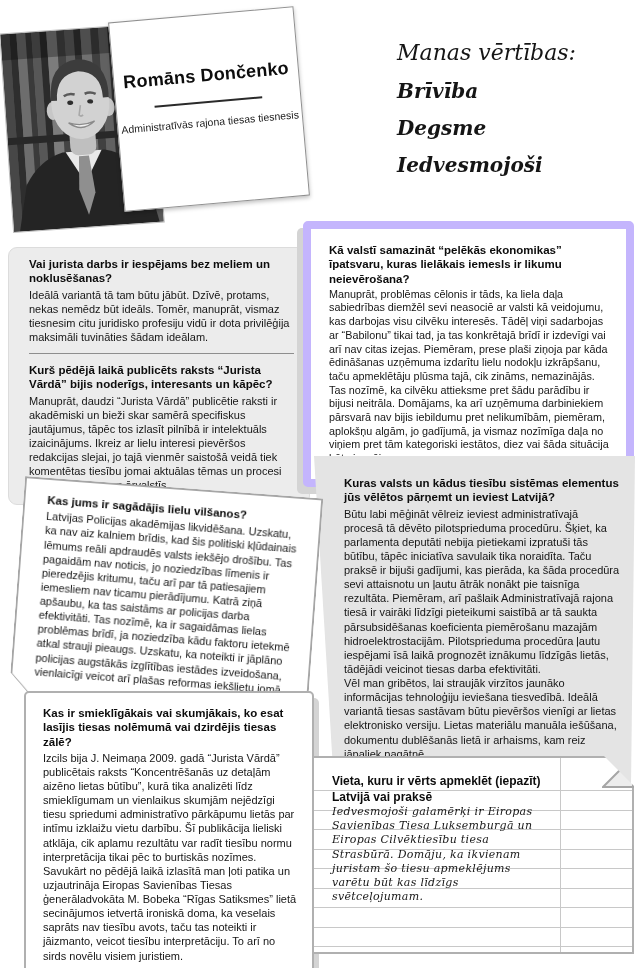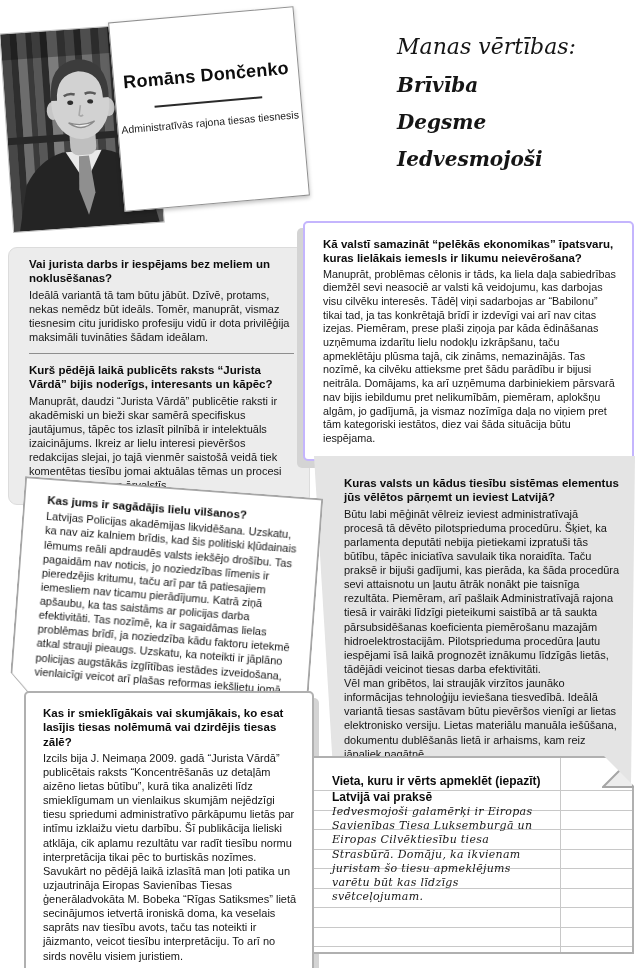--- a/index.html
+++ b/index.html
@@ -16,21 +16,21 @@
   .hero-photo svg{display:block;width:100%;height:100%;}
   .biz-card{
     position:absolute;left:116px;top:14px;width:184px;height:188px;
     transform:rotate(-5deg);background:#fff;border:1px solid #8f8f8f;
     box-shadow:0 2px 4px rgba(0,0,0,.25);z-index:2;text-align:center;
   }
   .biz-card .name{margin-top:50px;font-size:18px;font-weight:bold;letter-spacing:.2px;color:#0d0d0d;}
   .biz-card .rule{width:108px;height:2px;background:#2a2a2a;margin:15px auto 13px auto;}
   .biz-card .jobtitle{font-size:10.5px;color:#222;}
   .values{
-    position:absolute;left:397px;top:34px;
+    position:absolute;left:397px;top:40px;
     font-family:"DejaVu Serif",serif;font-style:italic;color:#151515;
   }
   .values .v-title{font-size:22px;margin-bottom:14px;}
   .values .v-item{font-size:20px;margin-bottom:13px;font-weight:bold;}
   
   .card{position:absolute;box-sizing:border-box;}
   .card h3{margin:0 0 2px 0;font-size:11.5px;line-height:1.24;font-weight:bold;color:#0c0c0c;}
   .card p{margin:0;font-size:11px;line-height:1.285;color:#161616;}
   .divider{height:1px;background:#8e8e8e;margin:9px 0 9px 0;}
 
@@ -49,21 +49,21 @@
   }
   .fold-bl{position:absolute;left:-2px;bottom:-2px;width:36px;height:36px;}
   .card-c{
     left:24px;top:691px;width:290px;min-height:258px;
     background:#ffffff;border:2px solid #b0b0b0;border-radius:5px;
     padding:13px 14px 13px 17px;
     box-shadow:5px 7px 0 #d4d4d4;
   }
   .card-d{
     left:303px;top:221px;width:331px;min-height:234px;
-    background:#ffffff;border:2px solid #c4b5fd;border-radius:5px;
+    background:#ffffff;border:8px solid #c4b5fd;border-radius:5px;
     padding:14px 15px 13px 18px;
     box-shadow:-6px 7px 0 #d4d4d4;
   }
   .card-d p{font-size:10.8px;line-height:1.27;}
   .card-e{
     left:304px;top:456px;width:331px;min-height:330px;
     background:#e4e4e4;
     clip-path:polygon(10px 0,100% 0,calc(100% - 4px) 100%,30px 100%);
     padding:20px 15px 16px 40px;
   }

